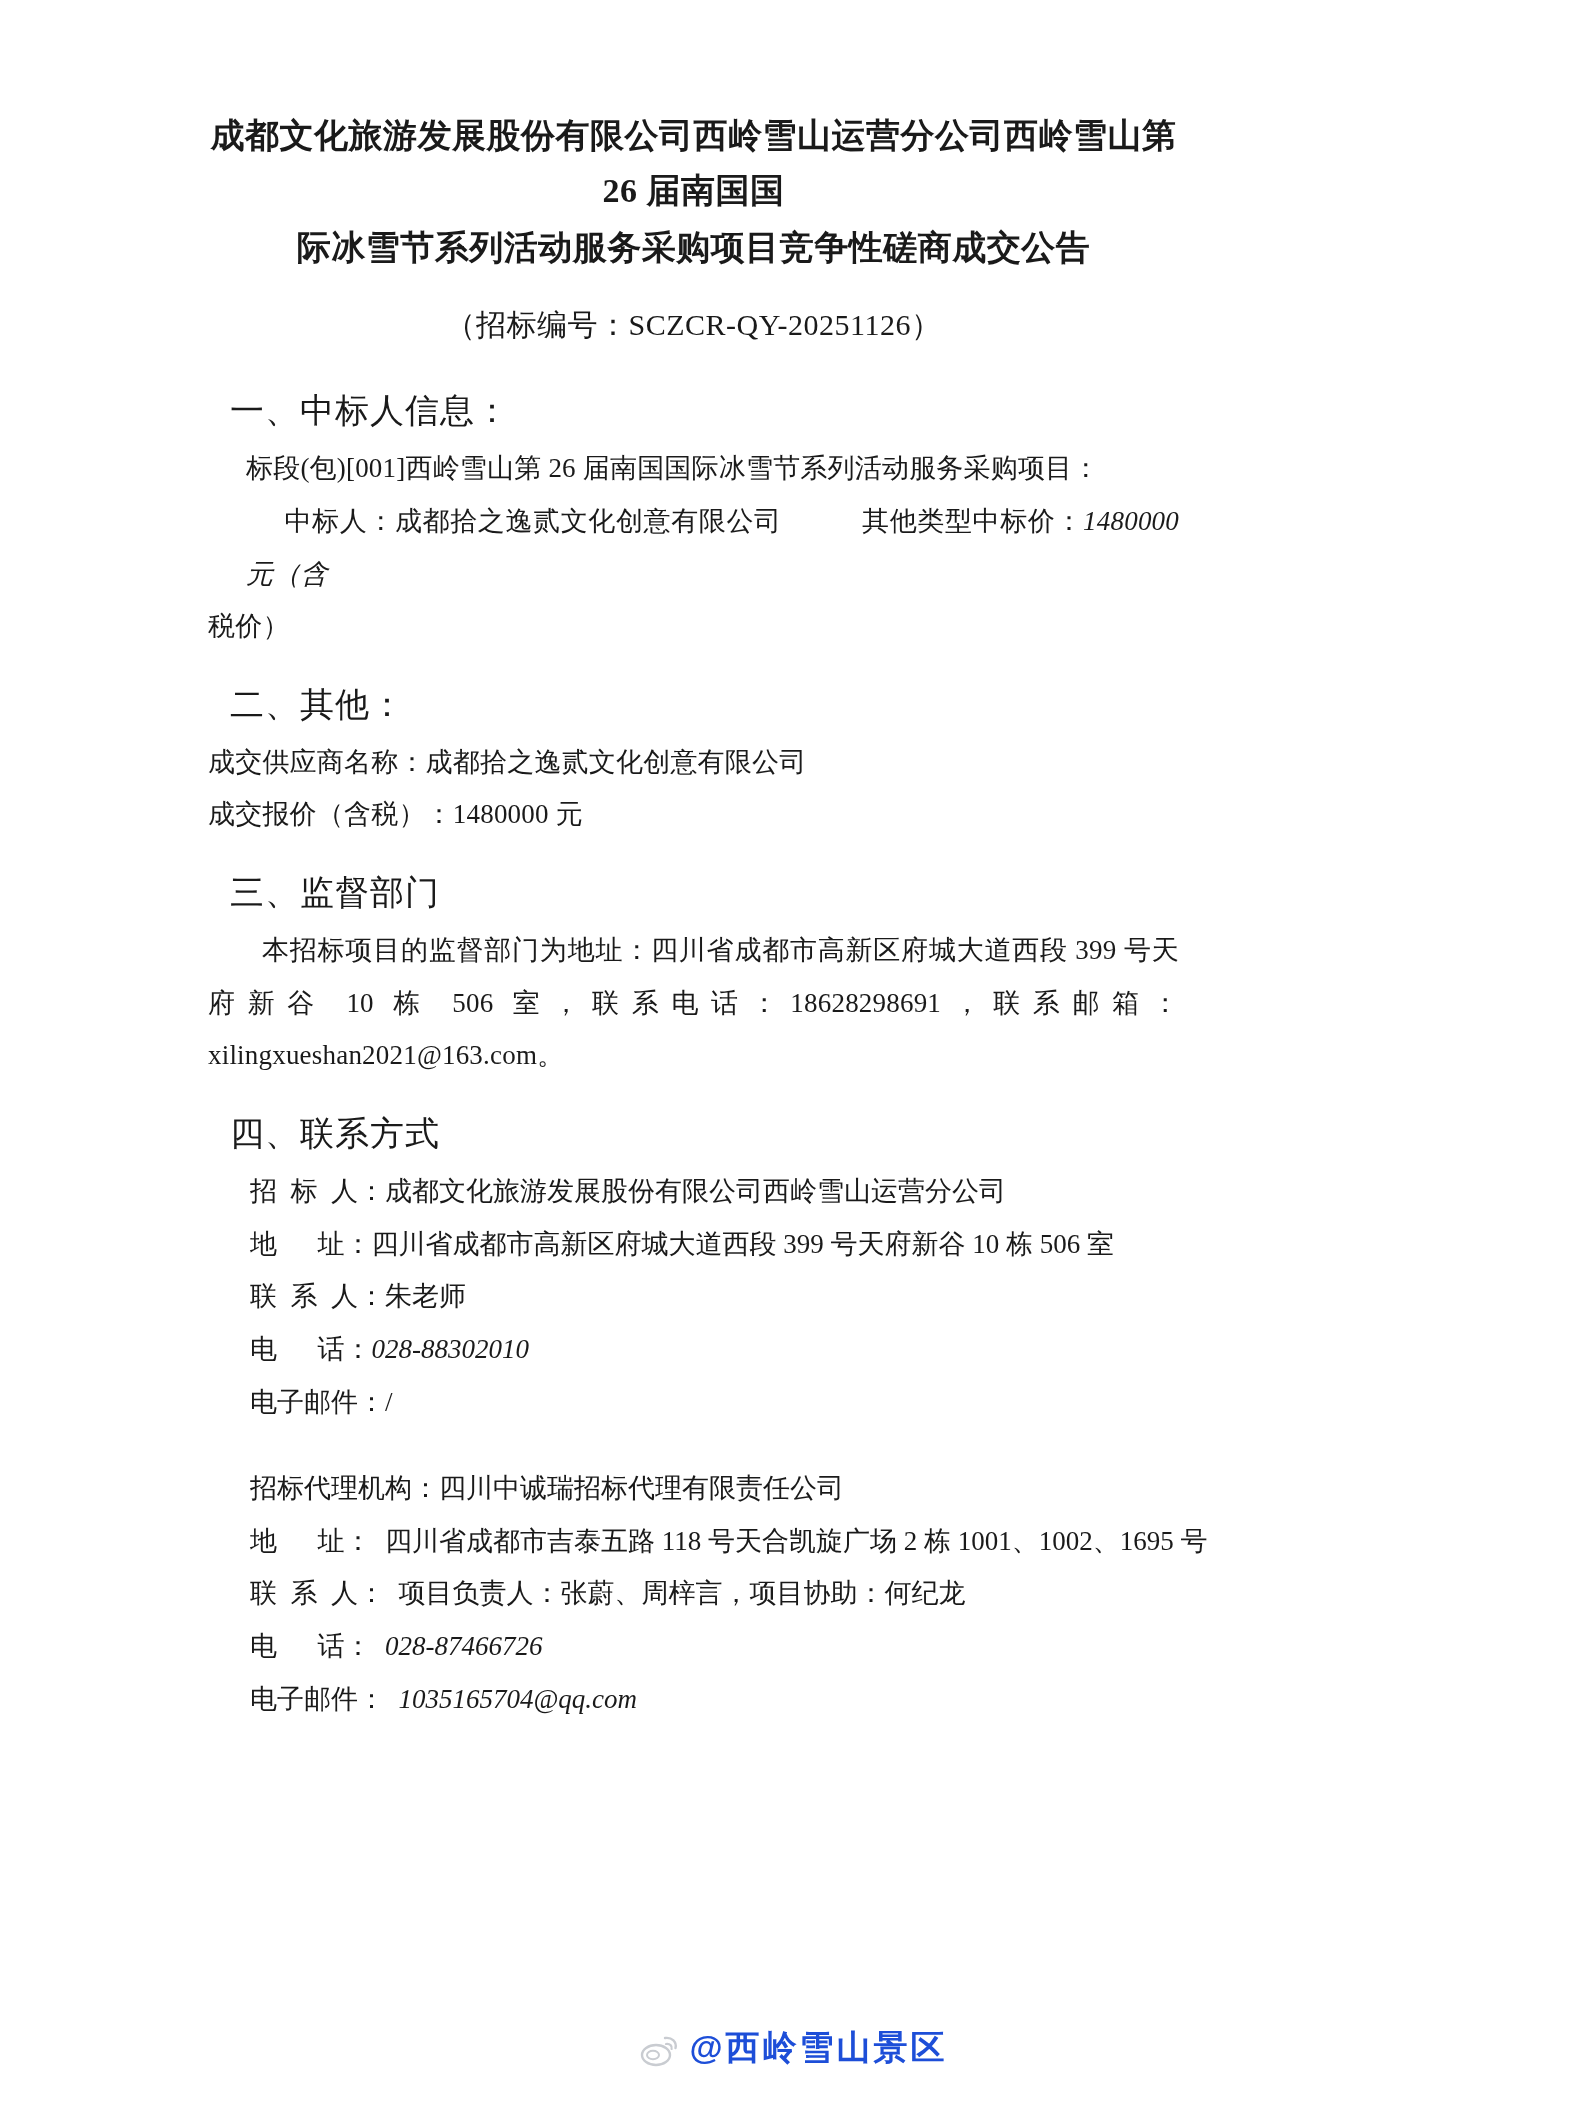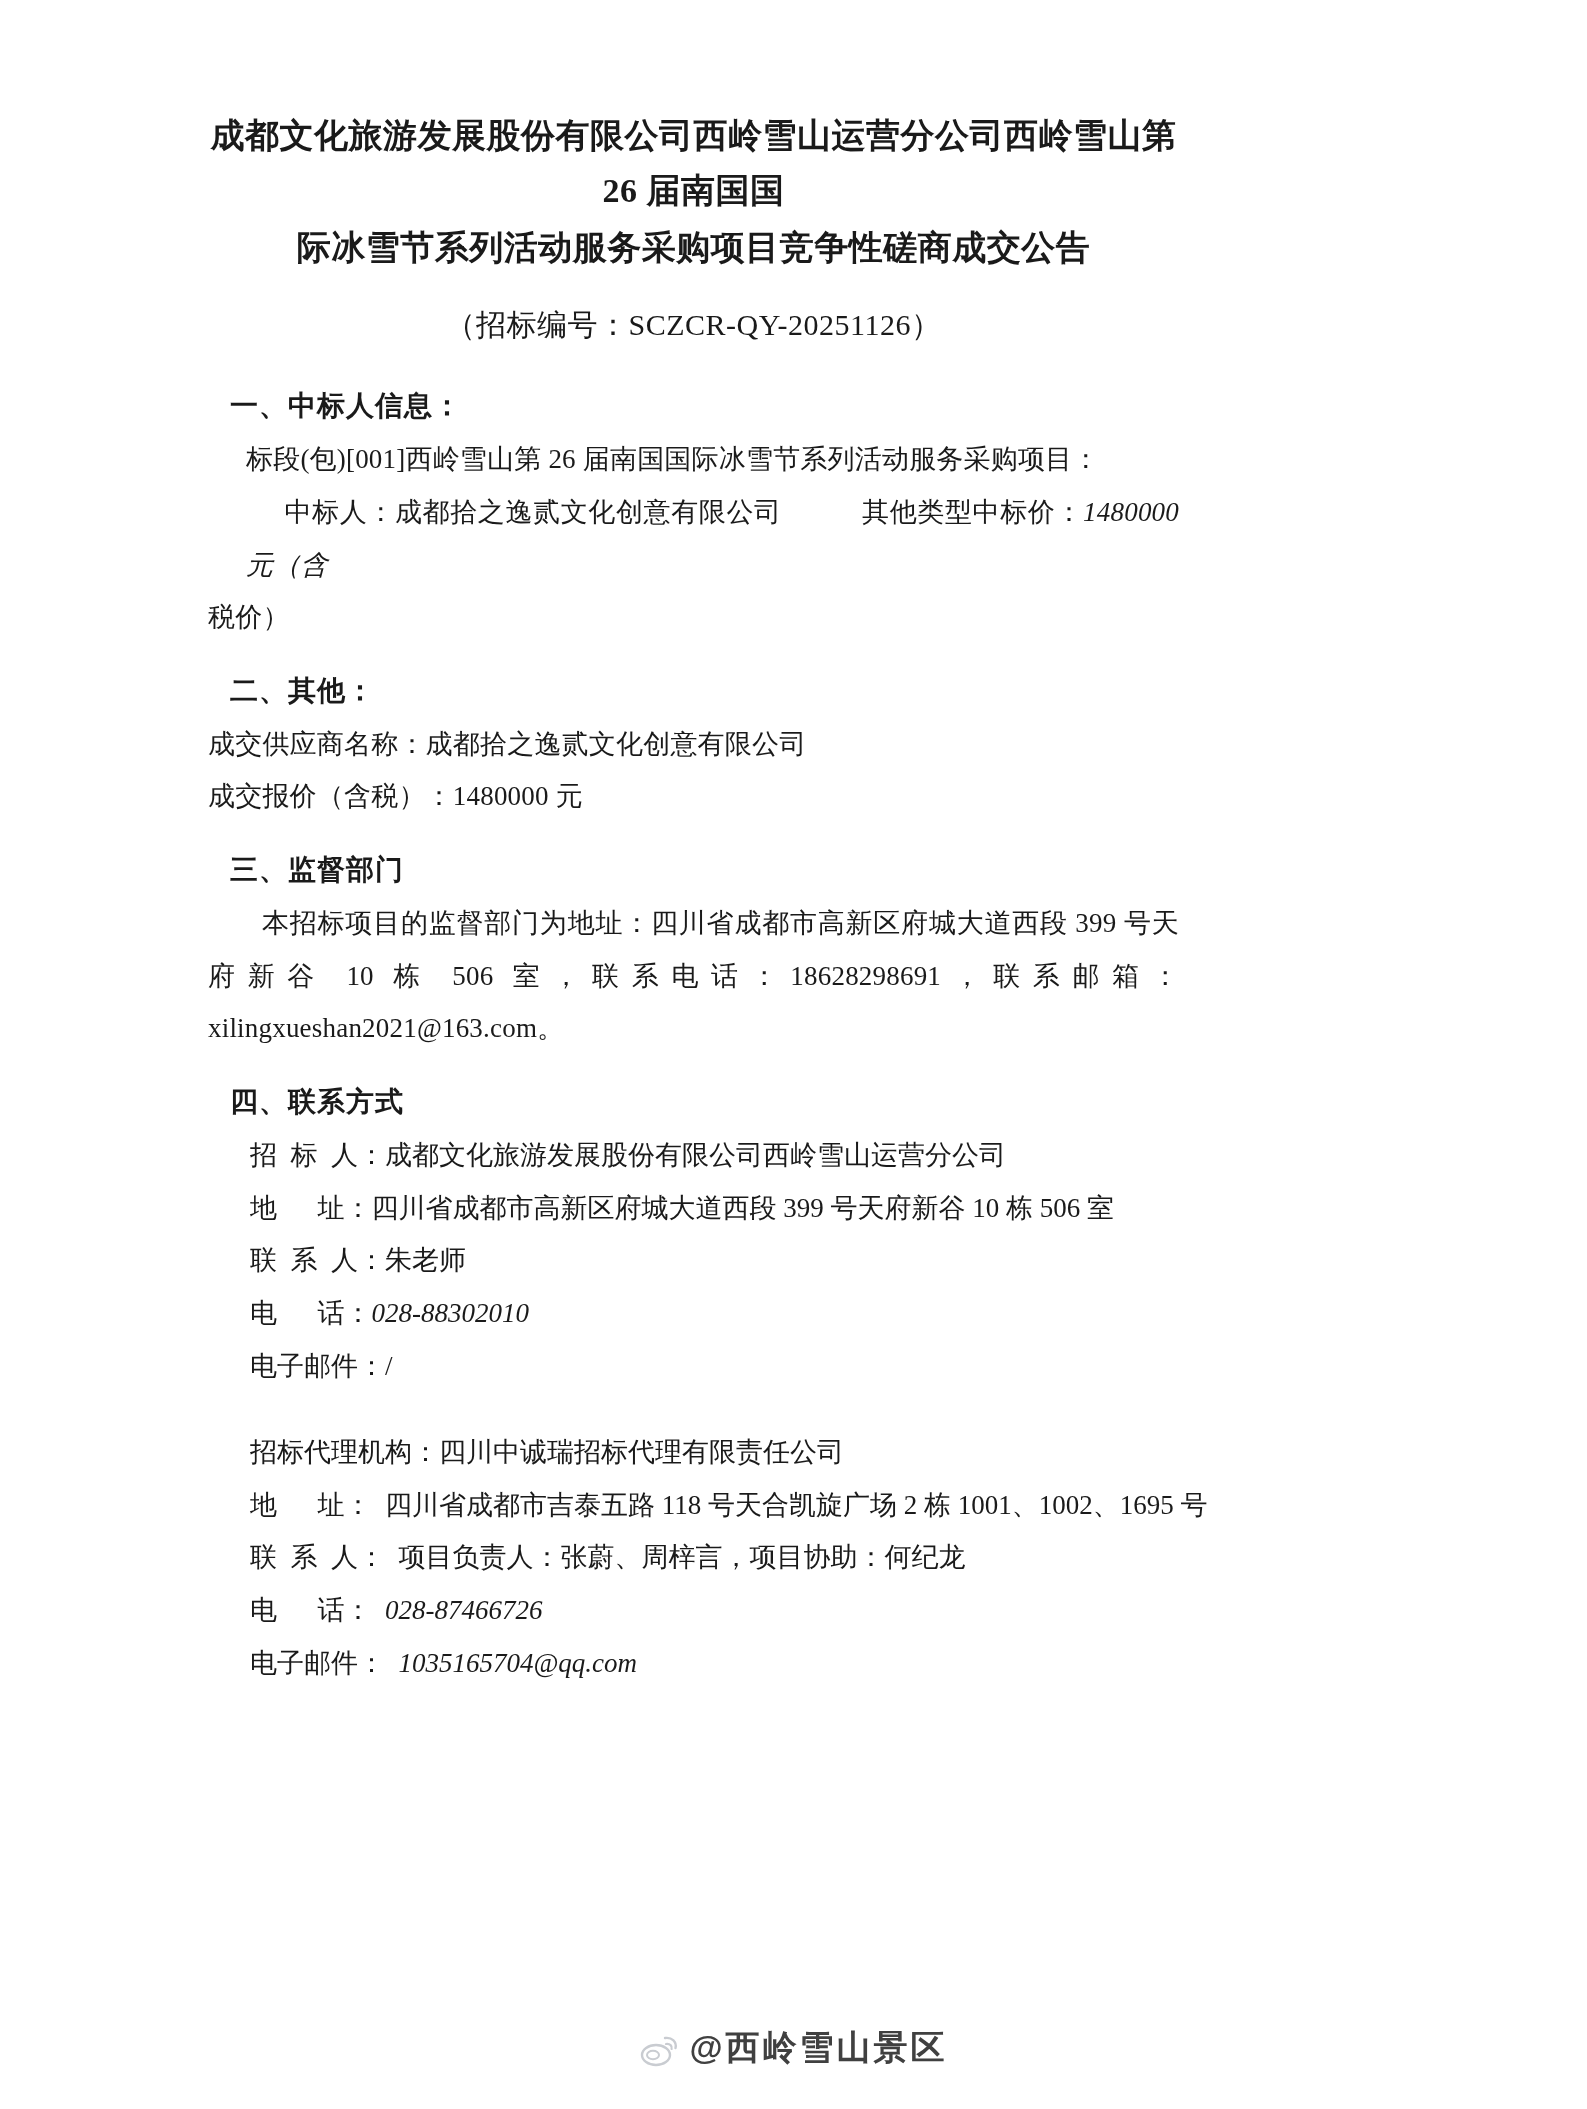--- a/index.html
+++ b/index.html
@@ -37,22 +37,22 @@
   .doc-subtitle {
     font-size: 30px;
     text-align: center;
     line-height: 1.6;
     margin: 26px 0 0 0;
     letter-spacing: 0.5px;
   }
 
   
   .section-heading {
-    font-size: 28px;
-    font-weight: bold;
+    font-size: 34px;
+    font-weight: normal;
     line-height: 1.5;
     margin: 36px 0 6px 0;
     padding-left: 22px;
     letter-spacing: 1px;
   }
   .section-heading.tight { margin-top: 26px; }
 
   
   .para {
     font-size: 27px;
@@ -101,21 +101,21 @@
     gap: 10px;
     user-select: none;
   }
   .watermark .wb-logo {
     width: 40px; height: 34px;
     display: inline-block;
     position: relative;
     top: 2px;
   }
   .watermark .wb-text {
-    color: #404040;
+    color: #1d4ed8;
   }
 </style>
 </head>
 <body>
 
 <div class="page">
 
   <div>
     <div class="doc-title">成都文化旅游发展股份有限公司西岭雪山运营分公司西岭雪山第 26 届南国国</div>
     <div class="doc-title">际冰雪节系列活动服务采购项目竞争性磋商成交公告</div>

